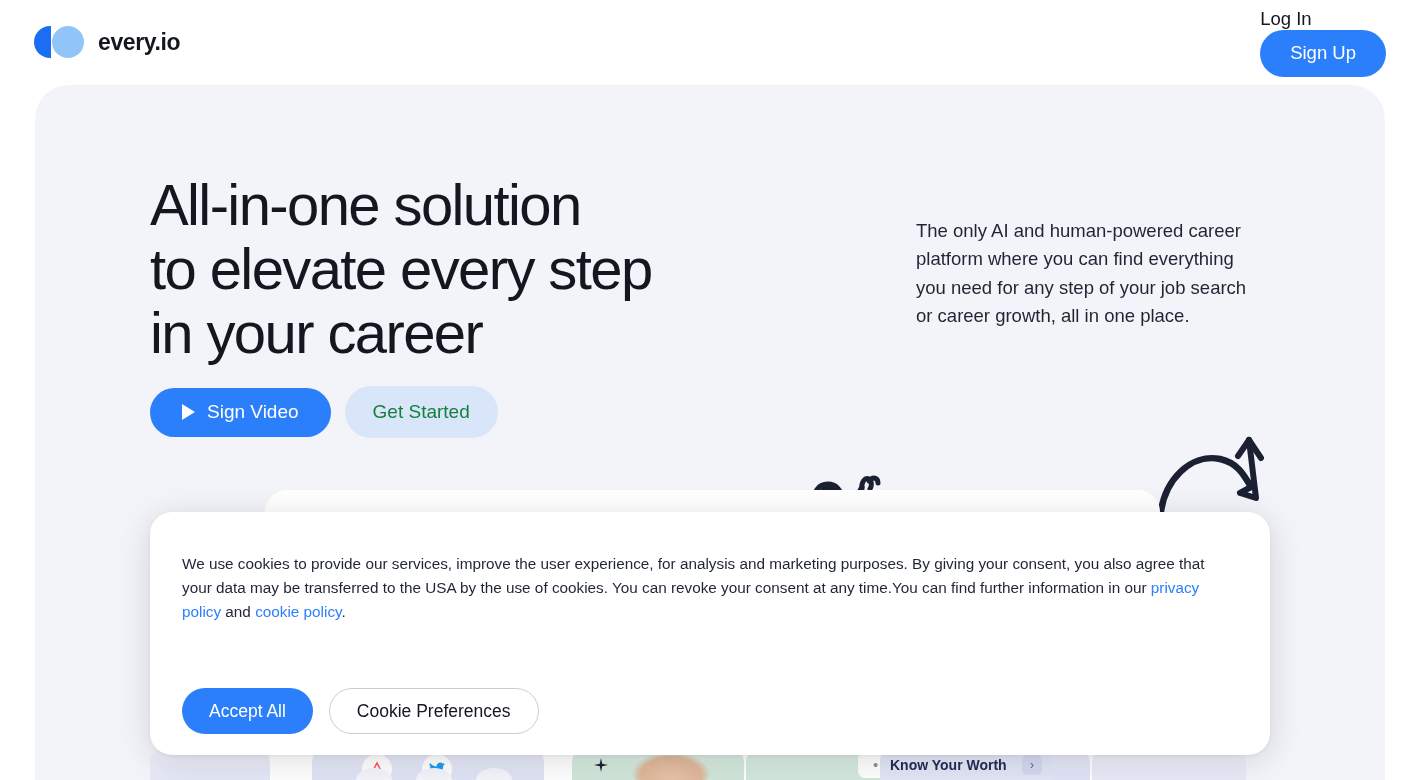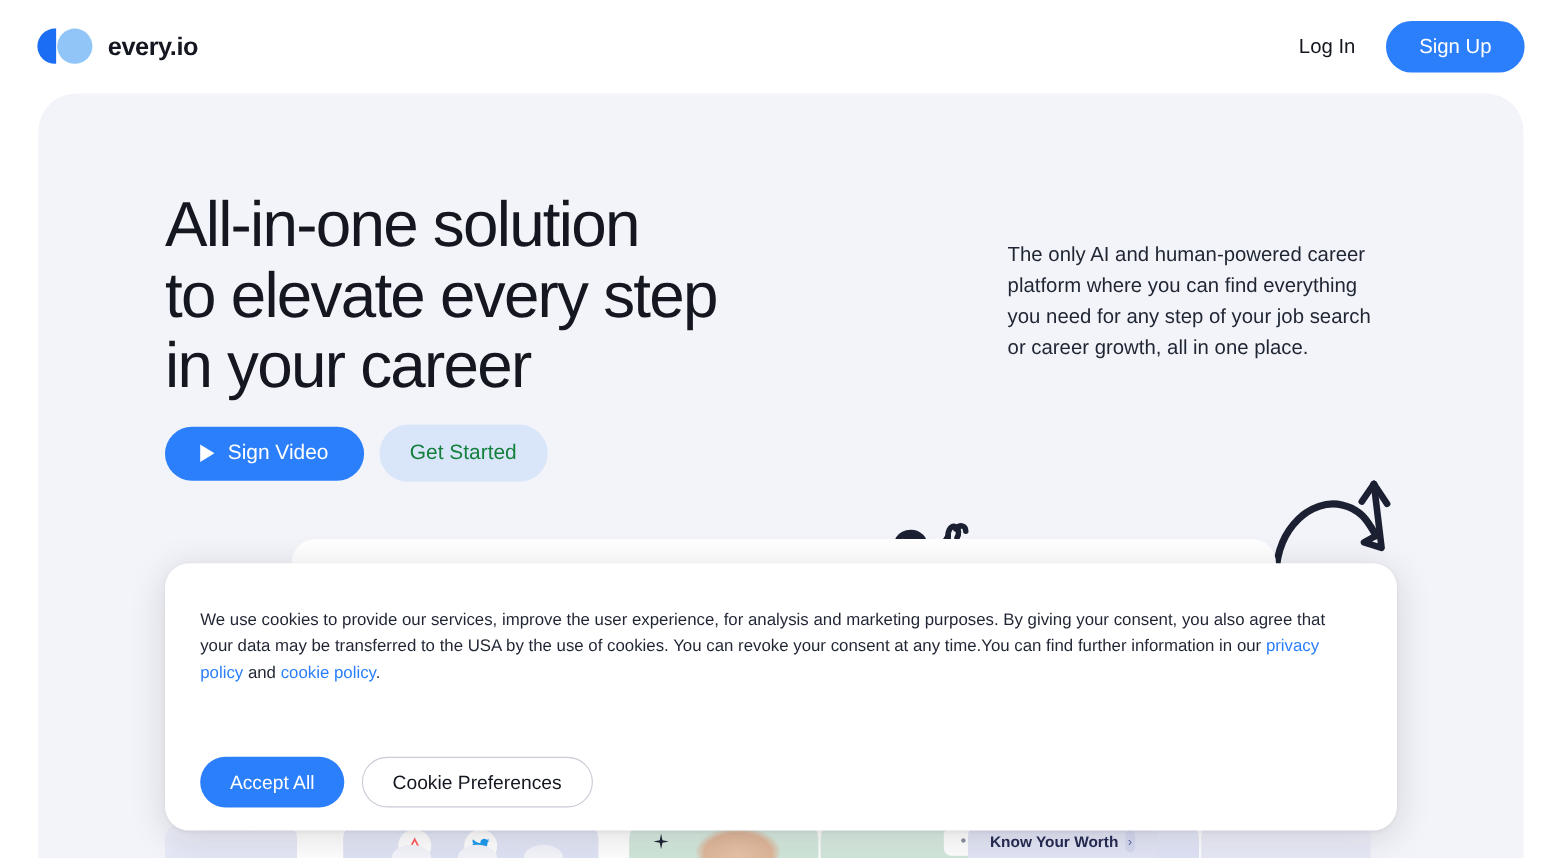--- a/index.html
+++ b/index.html
@@ -37,21 +37,21 @@
     display: flex; align-items: center; gap: 7px;
     font-size: 18.5px; color: #14171F; cursor: pointer;
     padding: 6px 0; margin-right: 52px; white-space: nowrap;
   }
   .nav-item:last-child { margin-right: 0; }
   .chev {
     width: 11px; height: 11px; border-right: 2px solid #14171F;
     border-bottom: 2px solid #14171F; transform: rotate(45deg) translate(-2px,-2px);
   }
 
-  .header-right { display: flex; align-items: center; margin-left: auto; margin-right: 34px; gap: 0; }
+  .header-right { display: flex; margin-left: auto; margin-right: 34px; gap: 0; flex-direction: column; }
   .login-link {
     font-size: 18.5px; color: #14171F; cursor: pointer; margin-right: 28px; white-space: nowrap;
   }
   .signup-btn {
     background: #2B7FFB; color: #fff; border: none; border-radius: 30px;
     font-family: inherit; font-size: 18.5px; font-weight: 500;
     padding: 0 30px; height: 47px; cursor: pointer; white-space: nowrap;
   }
 
   
@@ -118,21 +118,21 @@
     border-radius: 40px 40px 34px 34px;
   }
   .dots-card {
     position: absolute; right: 8px; top: 2px; width: 52px; height: 26px;
     background:#fff; border-radius: 7px; display:flex; align-items:center; justify-content:center;
     letter-spacing: 2px; color:#8B90A0; font-size: 15px; line-height: 10px;
   }
   .worth-card {
     position: absolute; left: 845px; bottom: 0; width: 172px; height: 30px;
     background: #E3E6F6; border-radius: 10px 10px 0 0;
-    display: flex; align-items: center; padding: 0 20px; gap: 6px;
+    display: flex; align-items: center; padding: 0 10px; gap: 6px;
   }
   .worth-label { font-size: 14px; font-weight: 600; color: #262B54; white-space: nowrap; }
   .worth-arrow {
     margin-left: auto; width: 20px; height: 20px; background: #D6DAF1; border-radius: 5px;
     display: flex; align-items: center; justify-content: center;
     color: #5A63A8; font-size: 12px;
   }
 
   
   .cookie {

